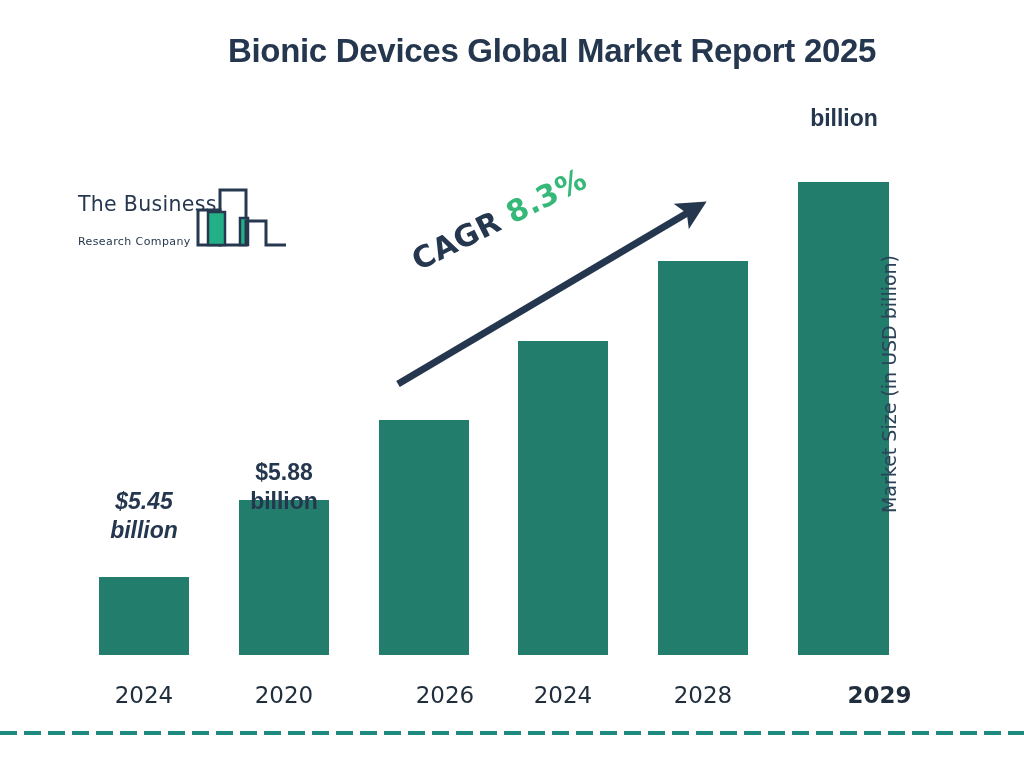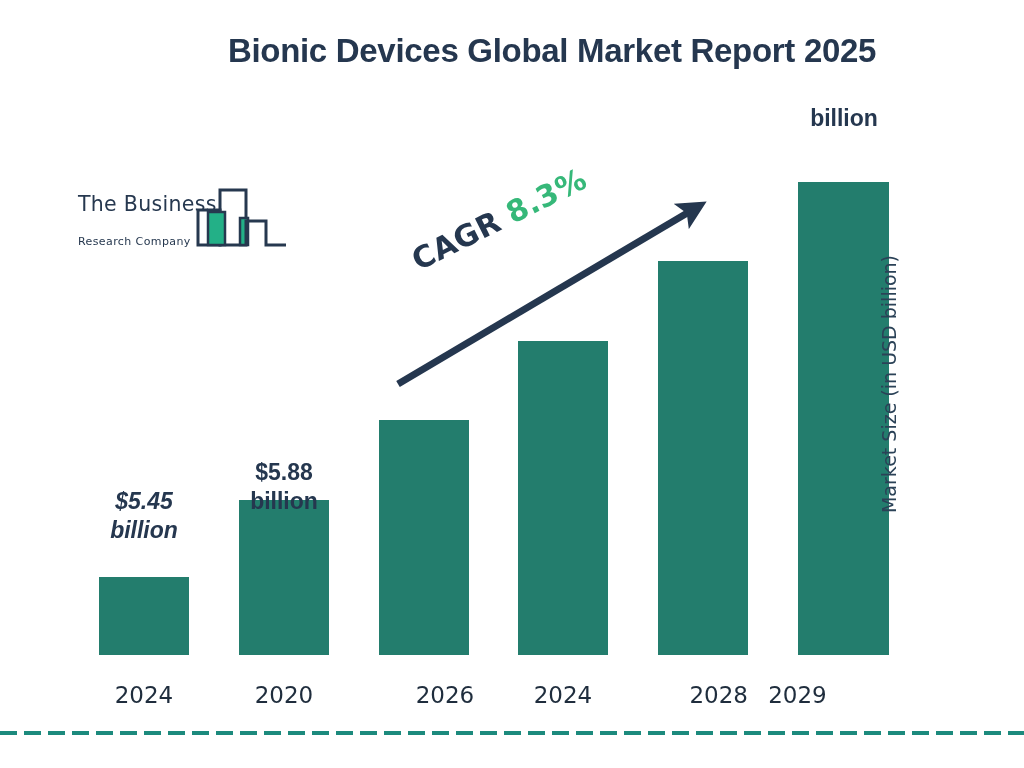--- a/index.html
+++ b/index.html
@@ -205,22 +205,22 @@
     </div>
 
     <div class="bar-label" style="left:784px; width:120px; top:104px;">
       <div>billion</div>
     </div>
 
     <div class="xtick" style="left:99px; width:90px;">2024</div>
     <div class="xtick" style="left:239px; width:90px;">2020</div>
     <div class="xtick" style="left:400px; width:90px;">2026</div>
     <div class="xtick" style="left:518px; width:90px;">2024</div>
-    <div class="xtick" style="left:658px; width:90px;text-align:right;">2028</div>
-    <div class="xtick" style="left:752px; width:91px;">2029</div>
+    <div class="xtick" style="left:658px; width:90px;">2028</div>
+    <div class="xtick" style="left:834px; width:91px;font-weight:bold;">2029</div>
 
     <div class="ylabel">Market Size (in USD billion)</div>
 
     <svg class="arrow-svg" viewBox="0 0 1024 768" xmlns="http://www.w3.org/2000/svg">
       <defs>
         <marker id="arrowhead" markerWidth="4.2" markerHeight="4.2" refX="2.1" refY="2.1" orient="auto">
           <path d="M0,0 L4.2,2.1 L0,4.2 L0.9,2.1 Z" fill="#25374f"></path>
         </marker>
       </defs>
       <line x1="398" y1="384" x2="694" y2="209" stroke="#25374f" stroke-width="7" stroke-linecap="butt" marker-end="url(#arrowhead)"></line>

